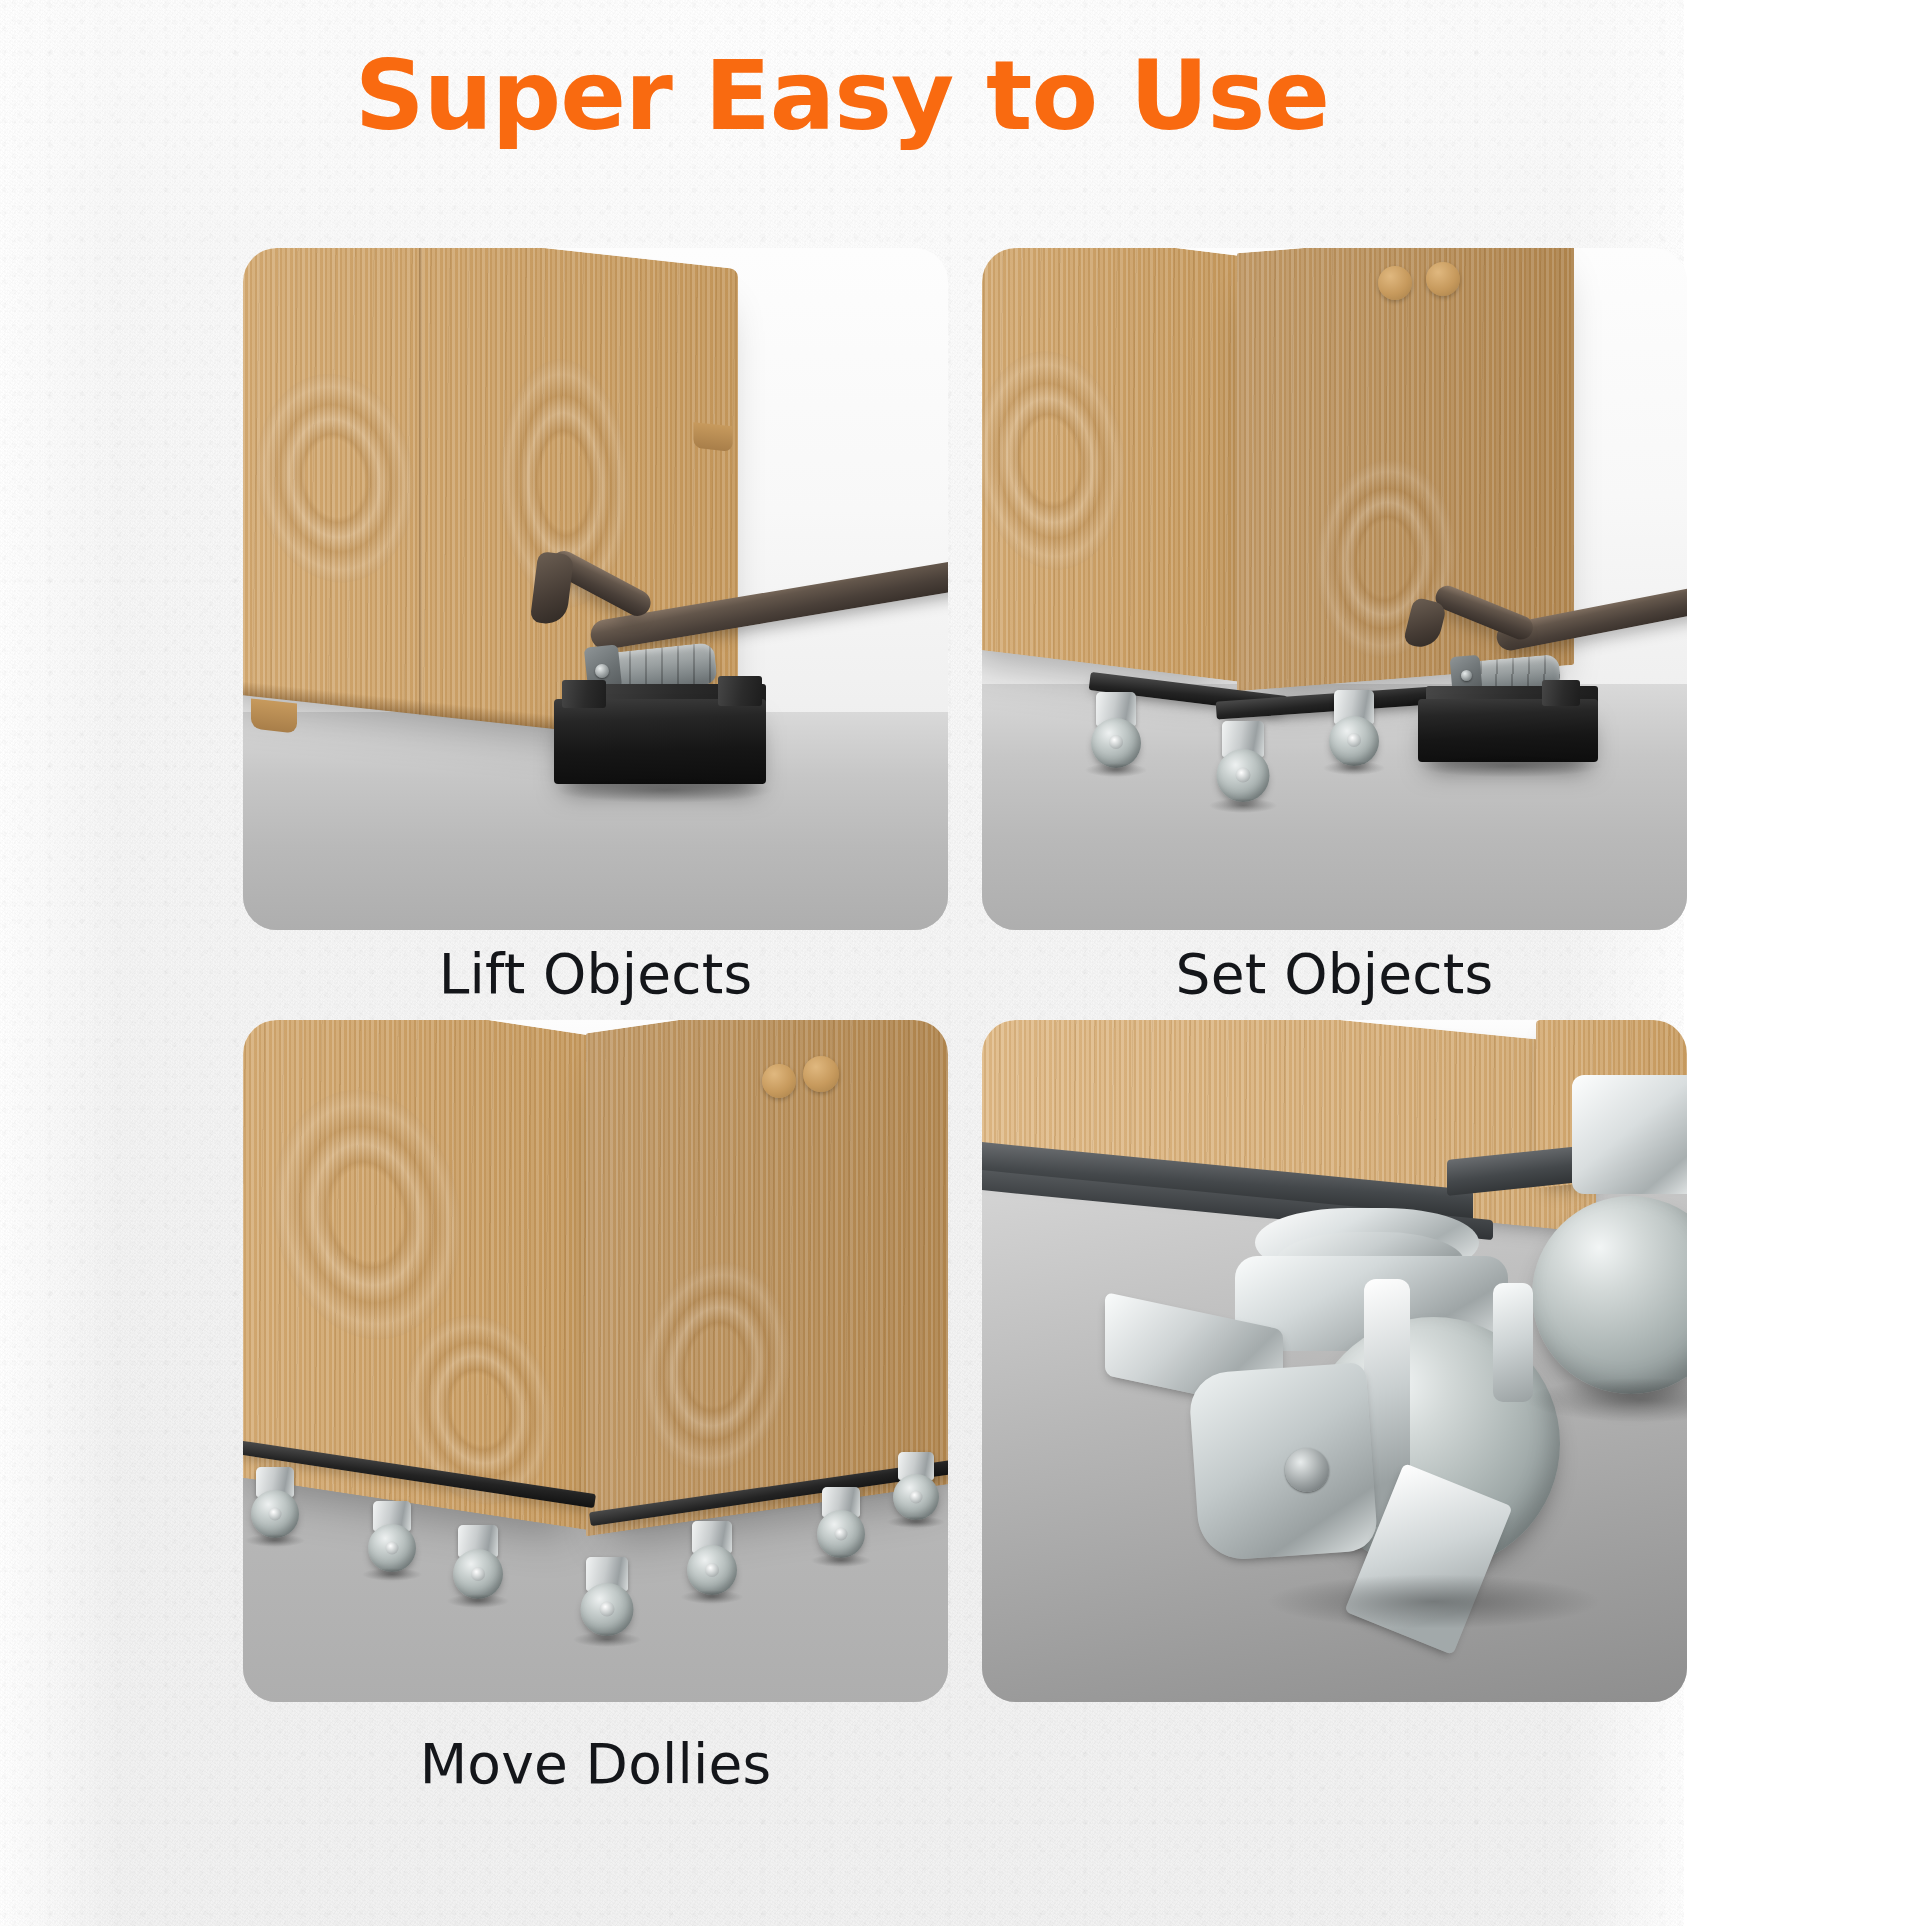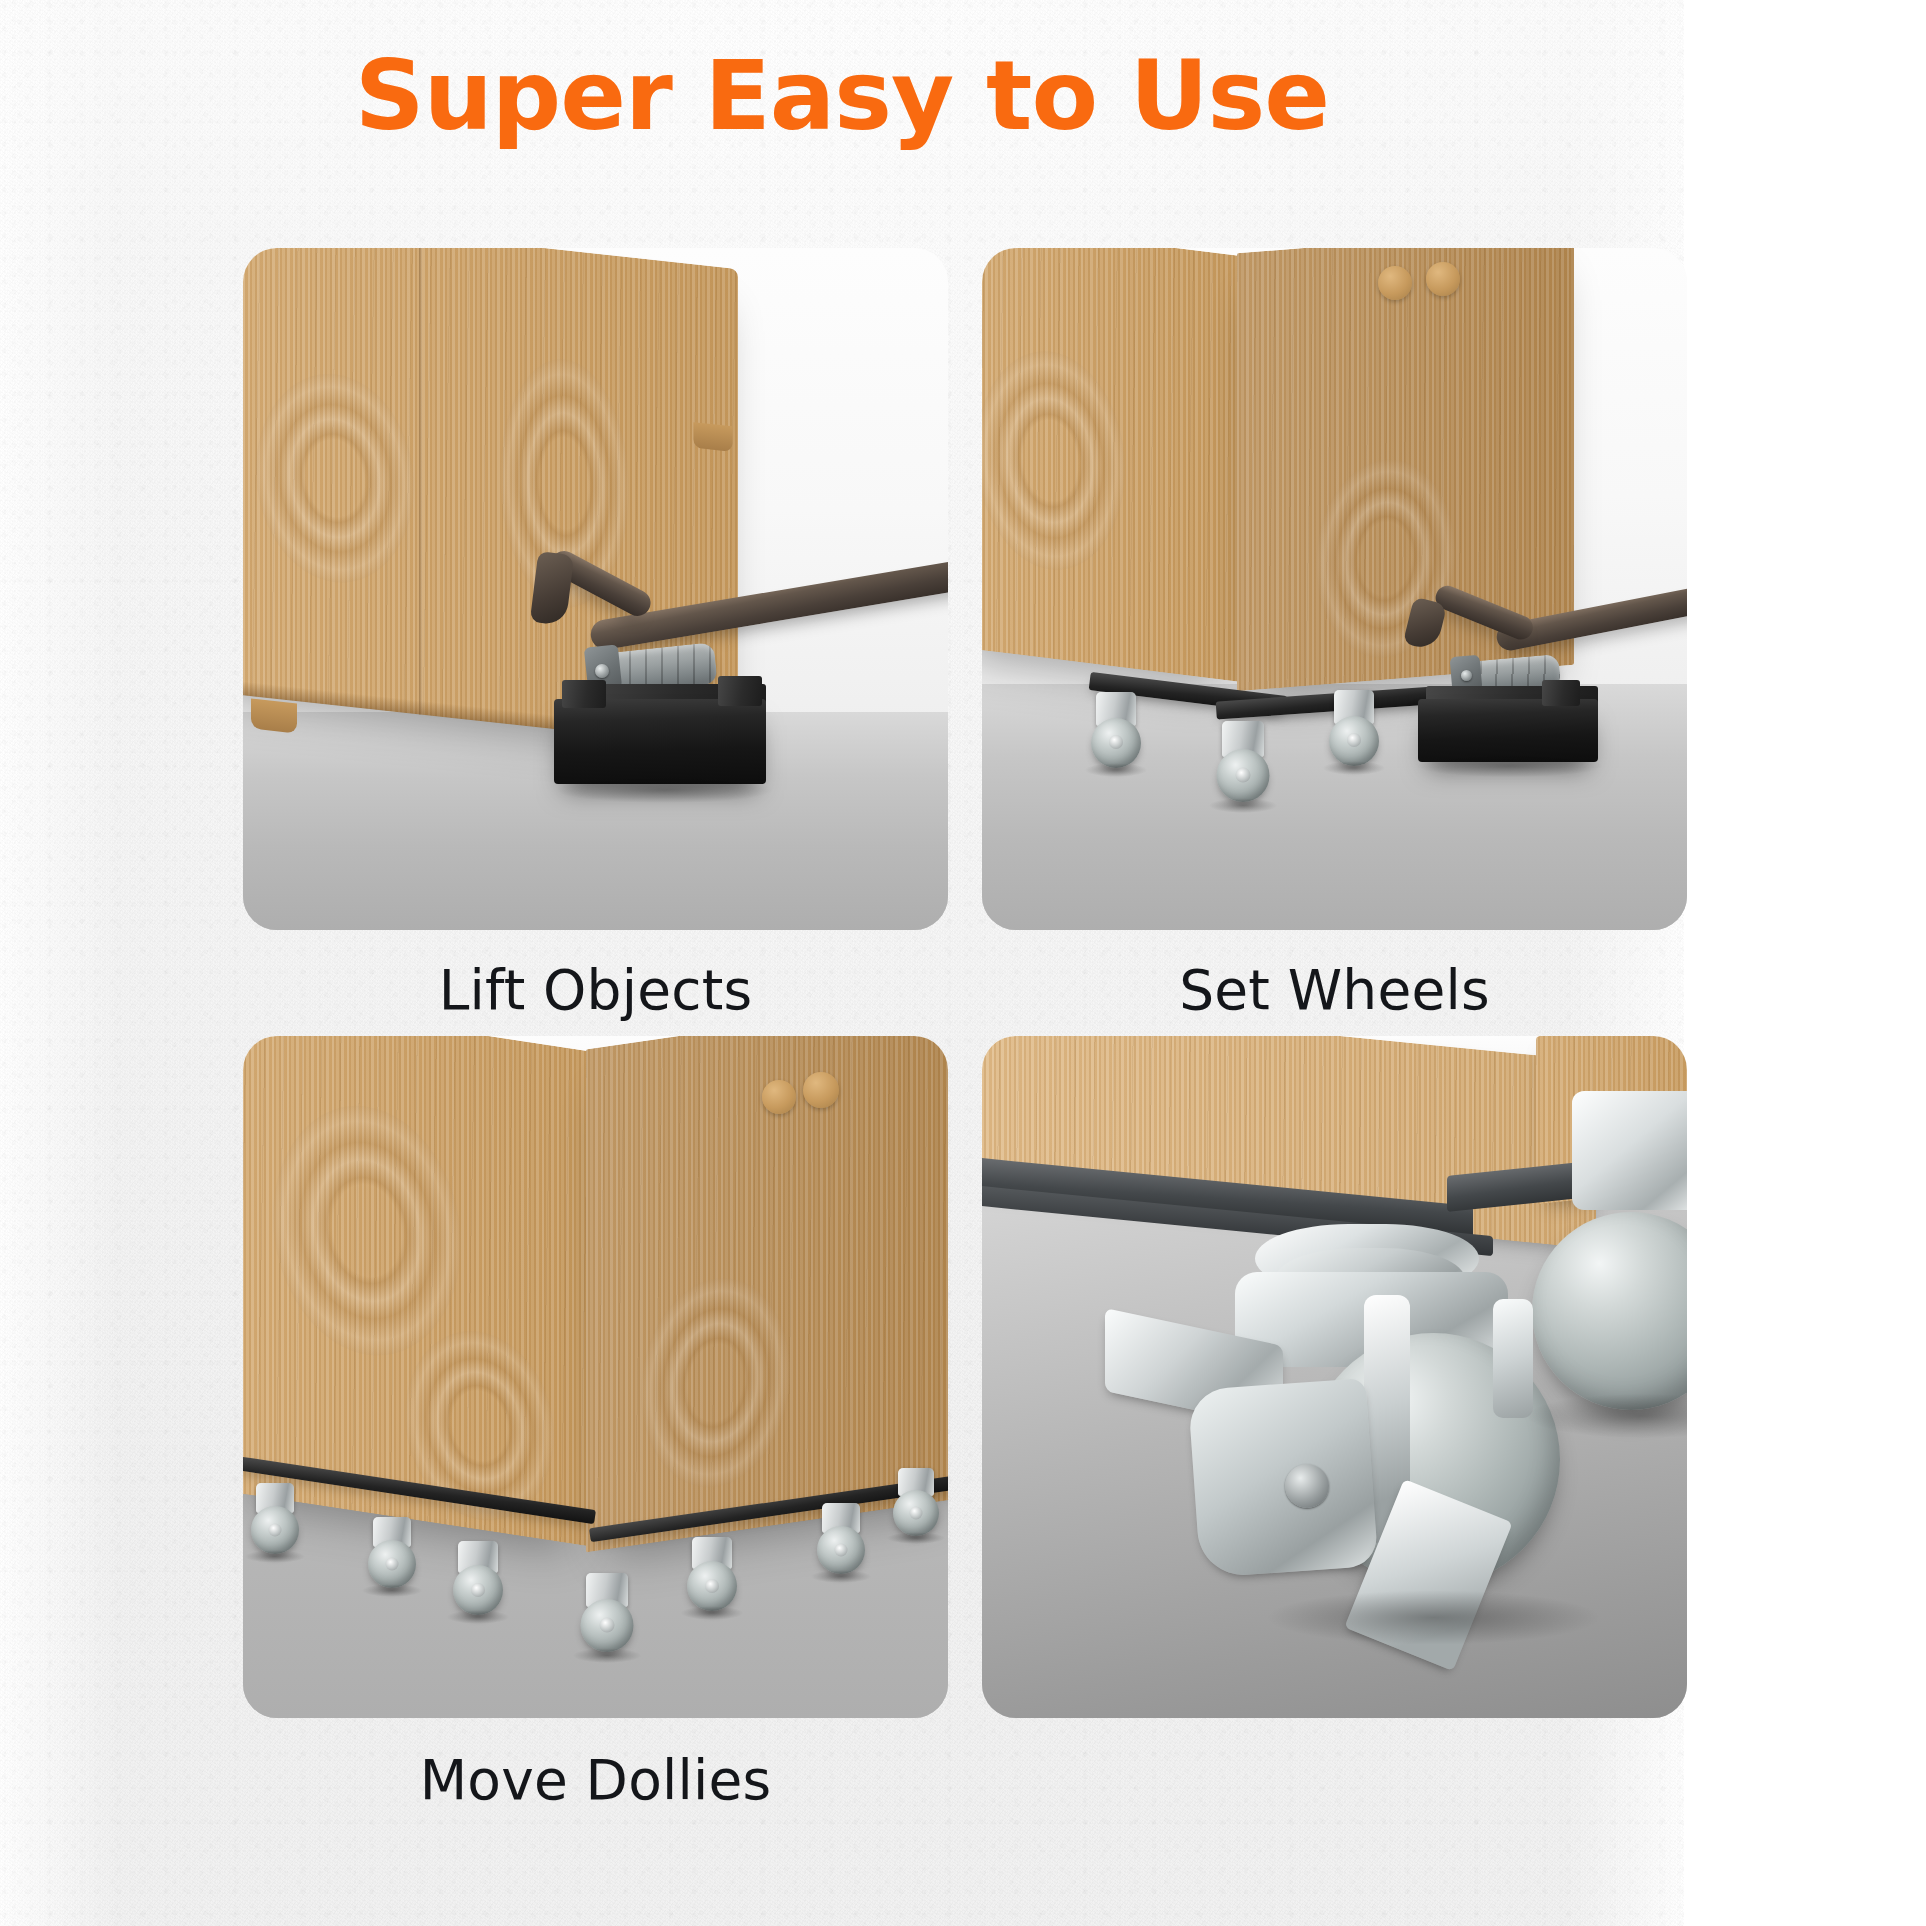--- a/index.html
+++ b/index.html
@@ -80,21 +80,21 @@
     position:absolute; left:0; right:0; top:0;
     background:linear-gradient(180deg,#fdfdfd 0%,#f8f8f8 55%,#efefef 100%);
   }
 
   .caption{
     width:705px;
     text-align:center;
     font-size:55px;
     font-weight:400;
     color:#14161a;
-    padding-top:28px;
+    padding-top:12px;
     letter-spacing:0.2px;
     font-family:"DejaVu Sans","Liberation Sans",sans-serif;
   }
   .cell.r2 .caption{ padding-top:30px; }
 
   
   .wood{
     background-color:#cfa061;
     background-image:
       repeating-linear-gradient(90deg,
@@ -362,21 +362,21 @@
 
         <div class="roller" style="left:483px;top:410px;width:95px;height:34px;transform:rotate(-5deg)"></div>
         <div class="rollerCap" style="left:469px;top:408px;width:30px;height:36px;transform:rotate(-5deg)"></div>
         <div class="pin" style="left:479px;top:422px;width:11px;height:11px"></div>
 
         <div class="blkTop" style="left:444px;top:438px;width:172px;height:28px"></div>
         <div class="blk" style="left:436px;top:451px;width:180px;height:63px"></div>
         <div class="blkTop" style="left:560px;top:432px;width:38px;height:26px"></div>
         <div class="shadow" style="position:absolute;left:436px;top:507px;width:184px;height:22px;border-radius:50%;background:radial-gradient(ellipse at center,rgba(0,0,0,.26),rgba(0,0,0,0) 72%)"></div>
       </div>
-      <div class="caption">Set Wheels</div>
+      <div class="caption">Set Objects</div>
     </div>
 
     <div class="cell r2">
       <div class="photo p3">
         <div class="wall"></div>
         <div class="floor"></div>
 
         <div class="cab wood" style="position:absolute;left:-16px;top:-12px;width:364px;height:495px;transform:skewY(8.6deg);border-radius:2px;box-shadow:0 30px 46px -22px rgba(0,0,0,.3)">
           <div class="knot" style="left:46px;top:89px;width:188px;height:248px"></div>
           <div class="knot" style="left:178px;top:297px;width:149px;height:188px"></div>

